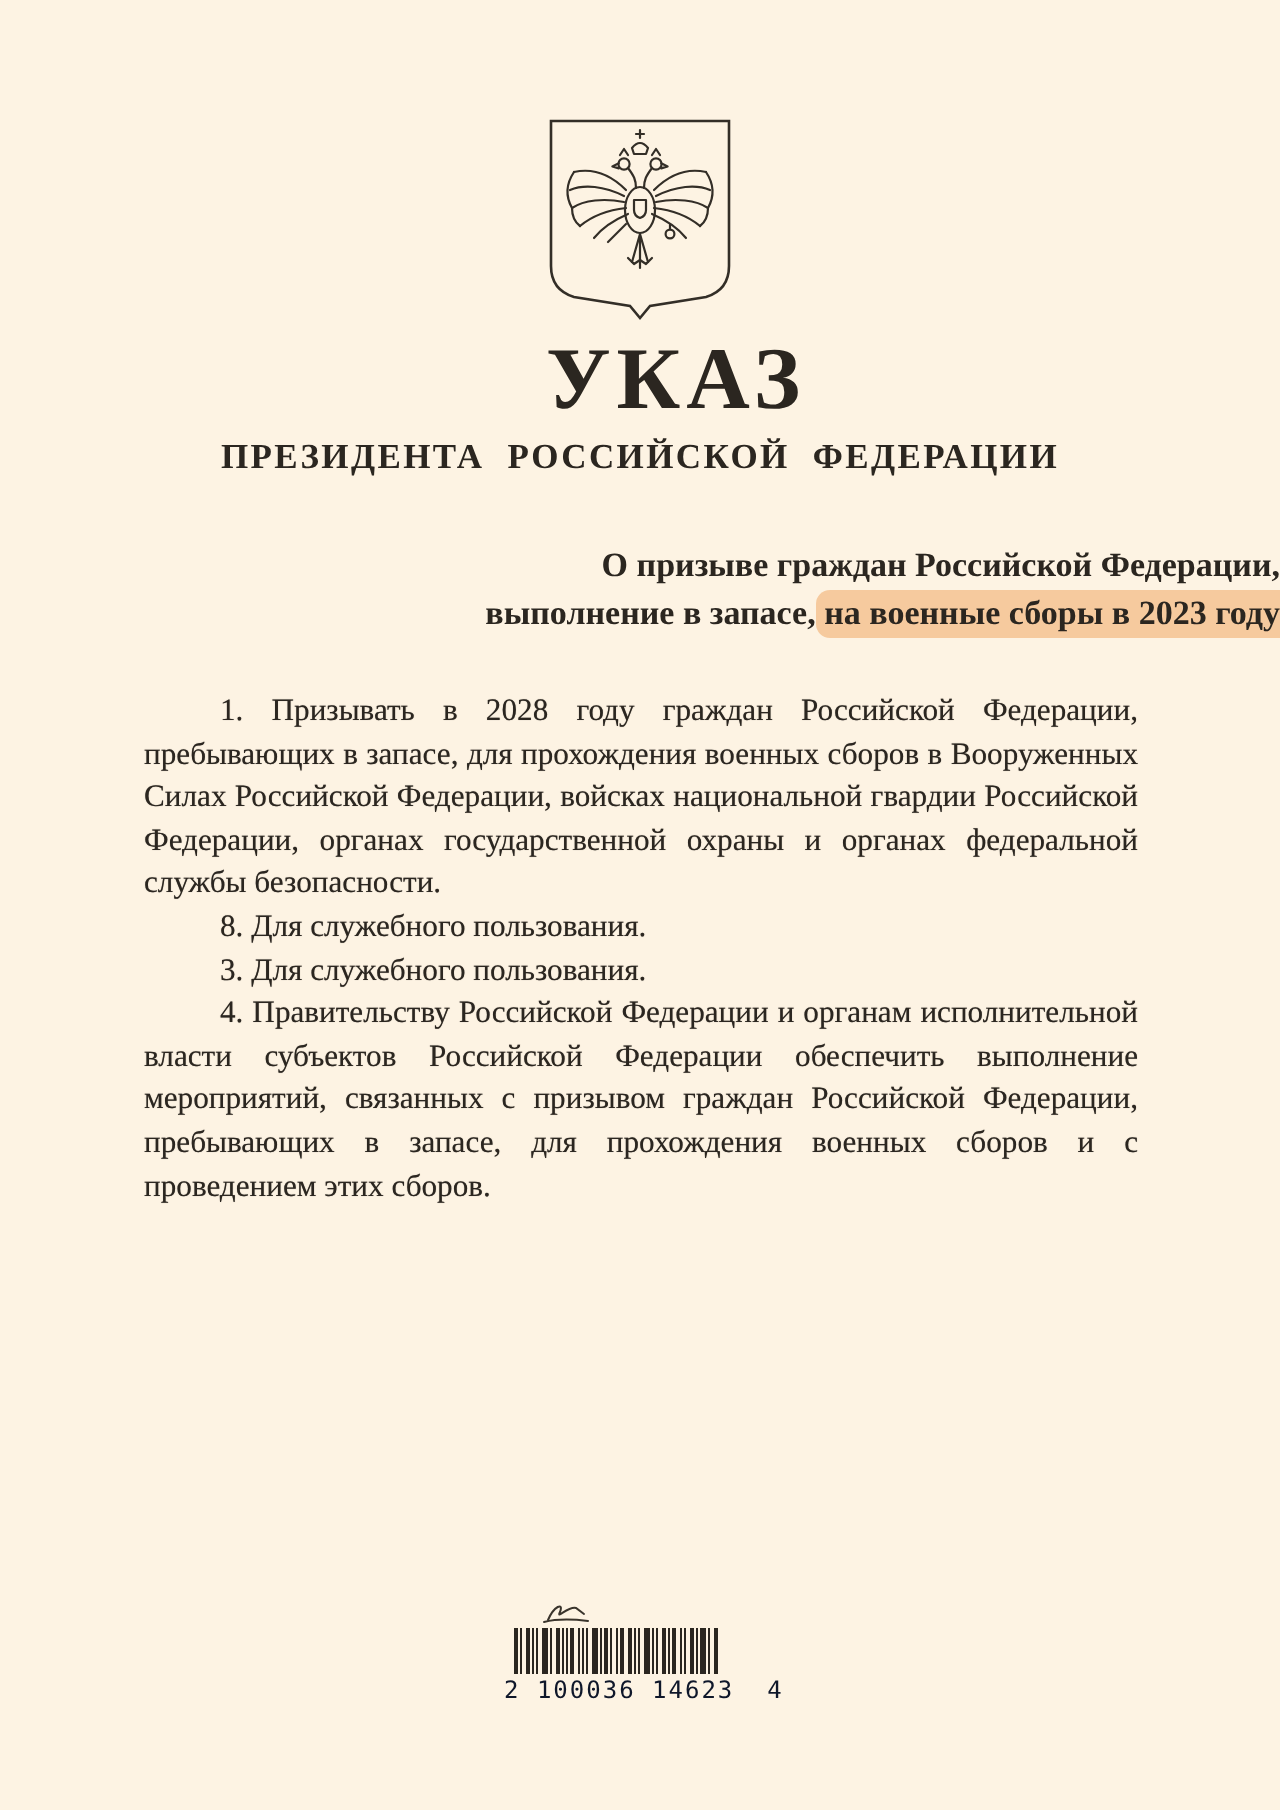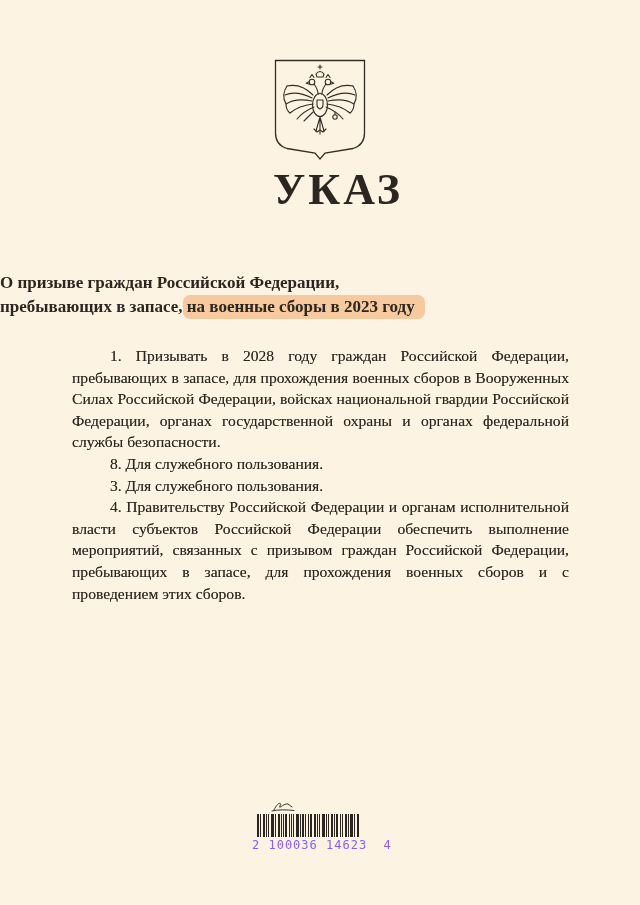--- a/index.html
+++ b/index.html
@@ -29,21 +29,21 @@
   }
   .subtitle{
     position:absolute;left:0;top:216px;width:100%;
     text-align:center;
     font-size:17.5px;font-weight:bold;
     letter-spacing:1.2px;word-spacing:6px;
     line-height:24px;
   }
   .doc-title{
     position:absolute;left:0;top:271px;width:100%;
-    text-align:left;
+    text-align:right;
     font-size:17px;font-weight:bold;
     line-height:23.5px;
   }
   .hl{
     background:var(--hl);
     border-radius:7px;
     padding:2px 10px 3px 4px;
     margin:-2px -10px -3px -4px;
   }
   
@@ -58,21 +58,21 @@
   .sig-mark{position:absolute;left:268px;top:800px;width:32px;height:15px;}
   .barcode{position:absolute;left:252px;top:814px;width:112px;}
   .bars{display:flex;align-items:stretch;height:23px;justify-content:center;}
   .bars .bar{background:var(--ink);height:100%;flex:none;}
   .barcode-text{
     margin-top:1px;
     text-align:center;
     font-family:"DejaVu Sans Mono","Liberation Mono",monospace;
     font-size:12px;letter-spacing:1px;
     white-space:pre;
-    color:#8b5cf6;
+    color:#0f172a;
   }
 </style>
 </head>
 <body>
 
 <div class="page">
 
   <div class="emblem">
     <svg viewBox="0 0 96 104" xmlns="http://www.w3.org/2000/svg">
 
@@ -116,24 +116,25 @@
 
         <path d="M41,55 L32,64"></path>
         <circle cx="63" cy="60" r="2.2"></circle>
         <path d="M63,57.6 v-2.2"></path>
       </g>
     </svg>
   </div>
 
   <div class="ukaz">УКАЗ</div>
 
+  <div class="subtitle">ПРЕЗИДЕНТА РОССИЙСКОЙ ФЕДЕРАЦИИ</div>
 
   <div class="doc-title">
     <div>О призыве граждан Российской Федерации,</div>
-    <div><span>пребывающих в запасе, </span><span class="hl">на военные сборы в 2023 году</span></div>
+    <div><span>выполнение в запасе, </span><span class="hl">на военные сборы в 2023 году</span></div>
   </div>
 
   <div class="doc-body">
     <p>1. Призывать в 2028 году граждан Российской Федерации, пребывающих в запасе, для прохождения военных сборов в Вооруженных Силах Российской Федерации, войсках национальной гвардии Российской Федерации, органах государственной охраны и органах федеральной службы безопасности.</p>
     <p>8. Для служебного пользования.</p>
     <p>3. Для служебного пользования.</p>
     <p>4. Правительству Российской Федерации и органам исполнительной власти субъектов Российской Федерации обеспечить выполнение мероприятий, связанных с призывом граждан Российской Федерации, пребывающих в запасе, для прохождения военных сборов и с проведением этих сборов.</p>
   </div>
 
   <div class="sig-mark">

